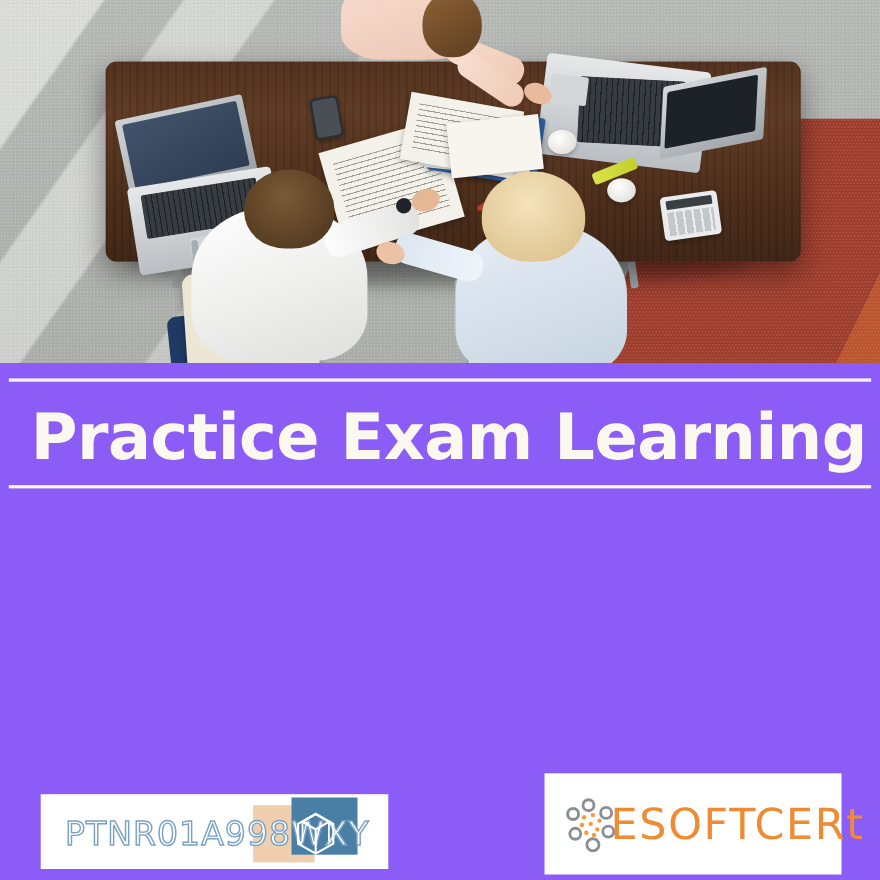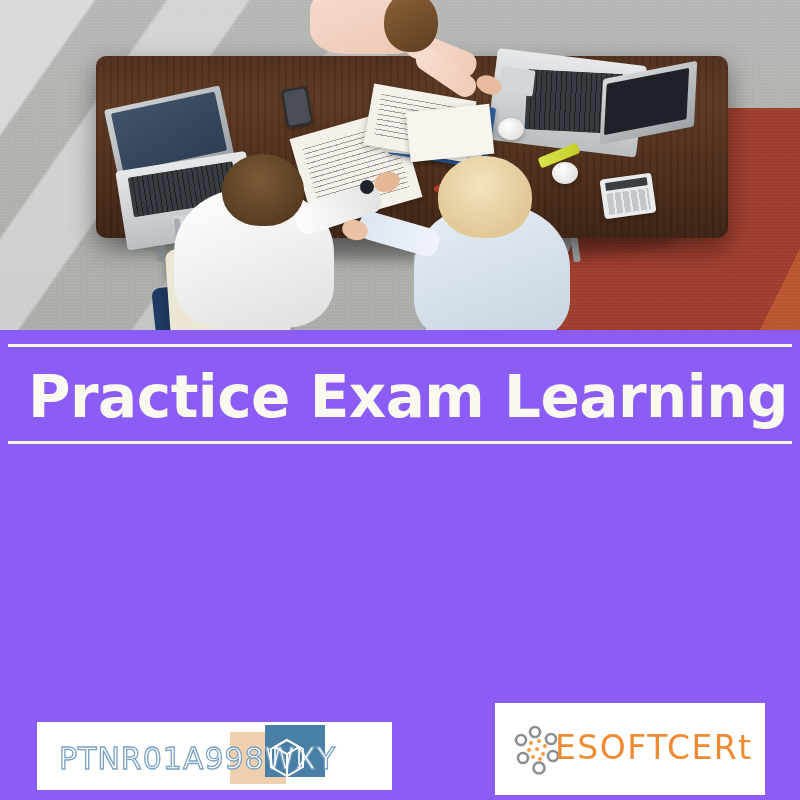--- a/index.html
+++ b/index.html
@@ -159,33 +159,33 @@
   #main-title{position:absolute;left:28px;top:28px;width:760px;height:78px;
     display:flex;align-items:center;color:#fbf8ef;
     font-family:"DejaVu Sans",sans-serif;font-weight:700;font-size:58px;letter-spacing:-.5px;
     line-height:1;white-space:nowrap;}
   #subtitle{position:absolute;left:28px;top:162px;width:650px;color:#120d08;
     font-family:"DejaVu Sans",sans-serif;font-weight:700;font-size:28px;line-height:1.45;
     letter-spacing:-.2px;}
 
   
   .logo-card{position:absolute;background:#ffffff;}
-  #logo-left{left:37px;top:722px;width:355px;height:68px;}
+  #logo-left{left:37px;top:722px;width:316px;height:68px;}
   #logo-right{left:495px;top:703px;width:270px;height:92px;}
 
   #ptnr-text{position:absolute;left:22px;top:19px;font-family:"DejaVu Sans",sans-serif;
     font-weight:400;font-size:30px;letter-spacing:1px;color:#fff;
     -webkit-text-stroke:1.3px #7ba2c4;text-shadow:0 0 0 #7ba2c4;}
   .sq-tan{position:absolute;left:193px;top:10px;width:56px;height:52px;background:#f0cfae;}
   .sq-blue{position:absolute;left:228px;top:3px;width:60px;height:52px;background:#4a7fa5;}
   .cube{position:absolute;left:228px;top:14px;width:44px;height:44px;}
 
   .dots{position:absolute;left:18px;top:22px;width:56px;height:52px;}
   #esoft-text{position:absolute;left:60px;top:25px;font-family:"DejaVu Sans",sans-serif;
-    font-weight:400;font-size:33px;letter-spacing:1.5px;color:#ef8b33;white-space:nowrap;}
+    font-weight:400;font-size:39px;letter-spacing:1.5px;color:#ef8b33;white-space:nowrap;}
 </style>
 </head>
 <body>
 
 <div id="card">
 
   <div id="photo">
     <div class="carpet"></div>
     <div class="rug-dark"></div>
     <div class="rug-orange"></div>

